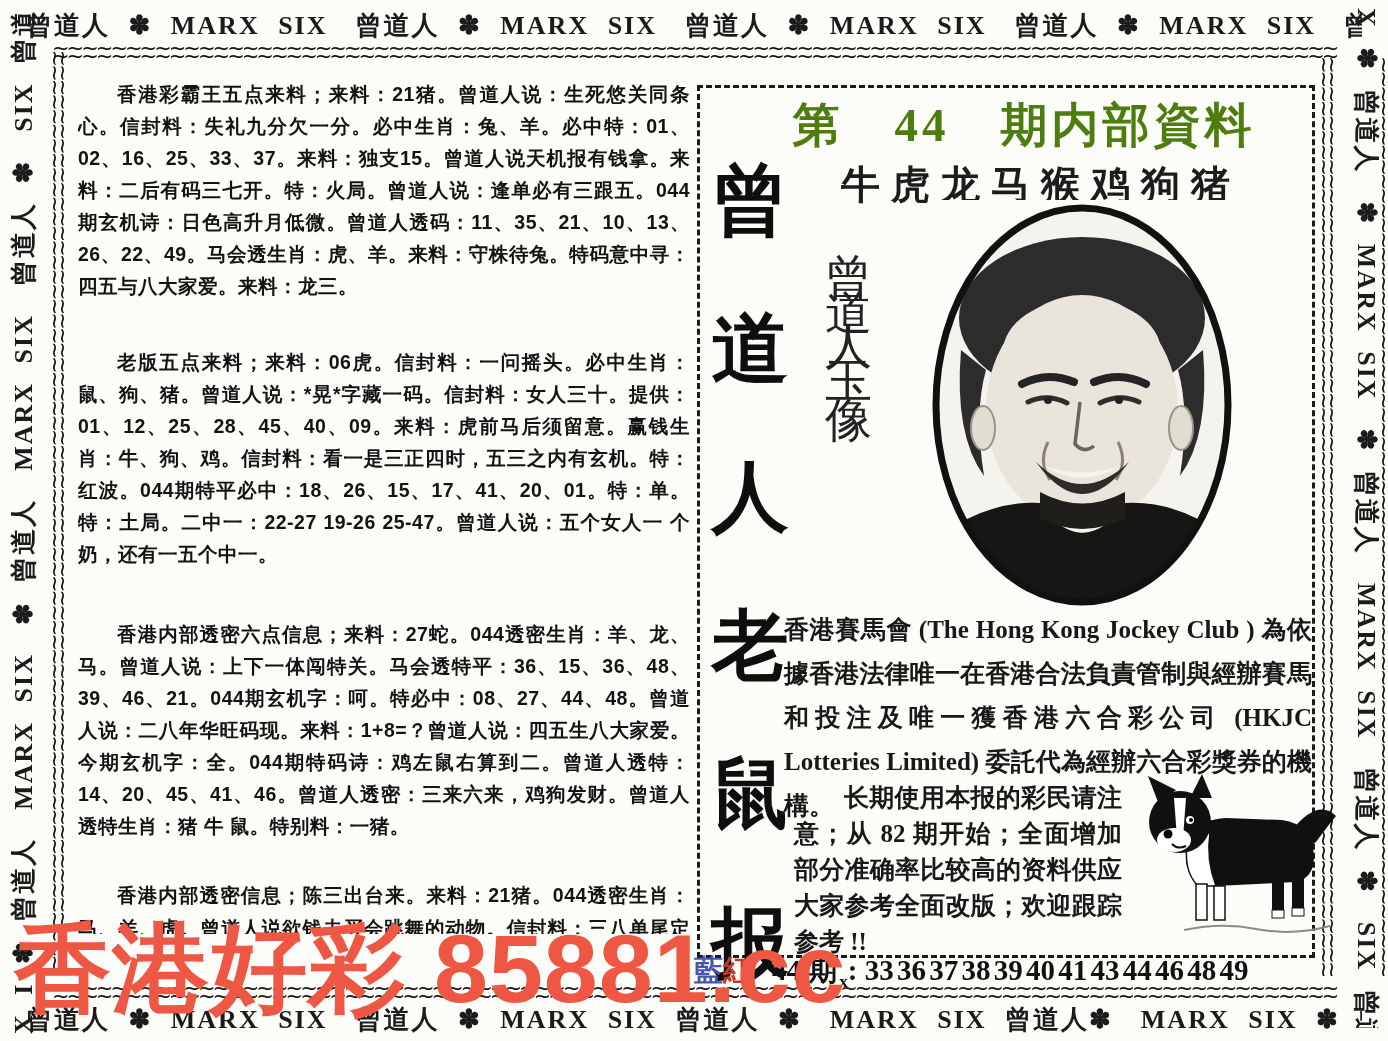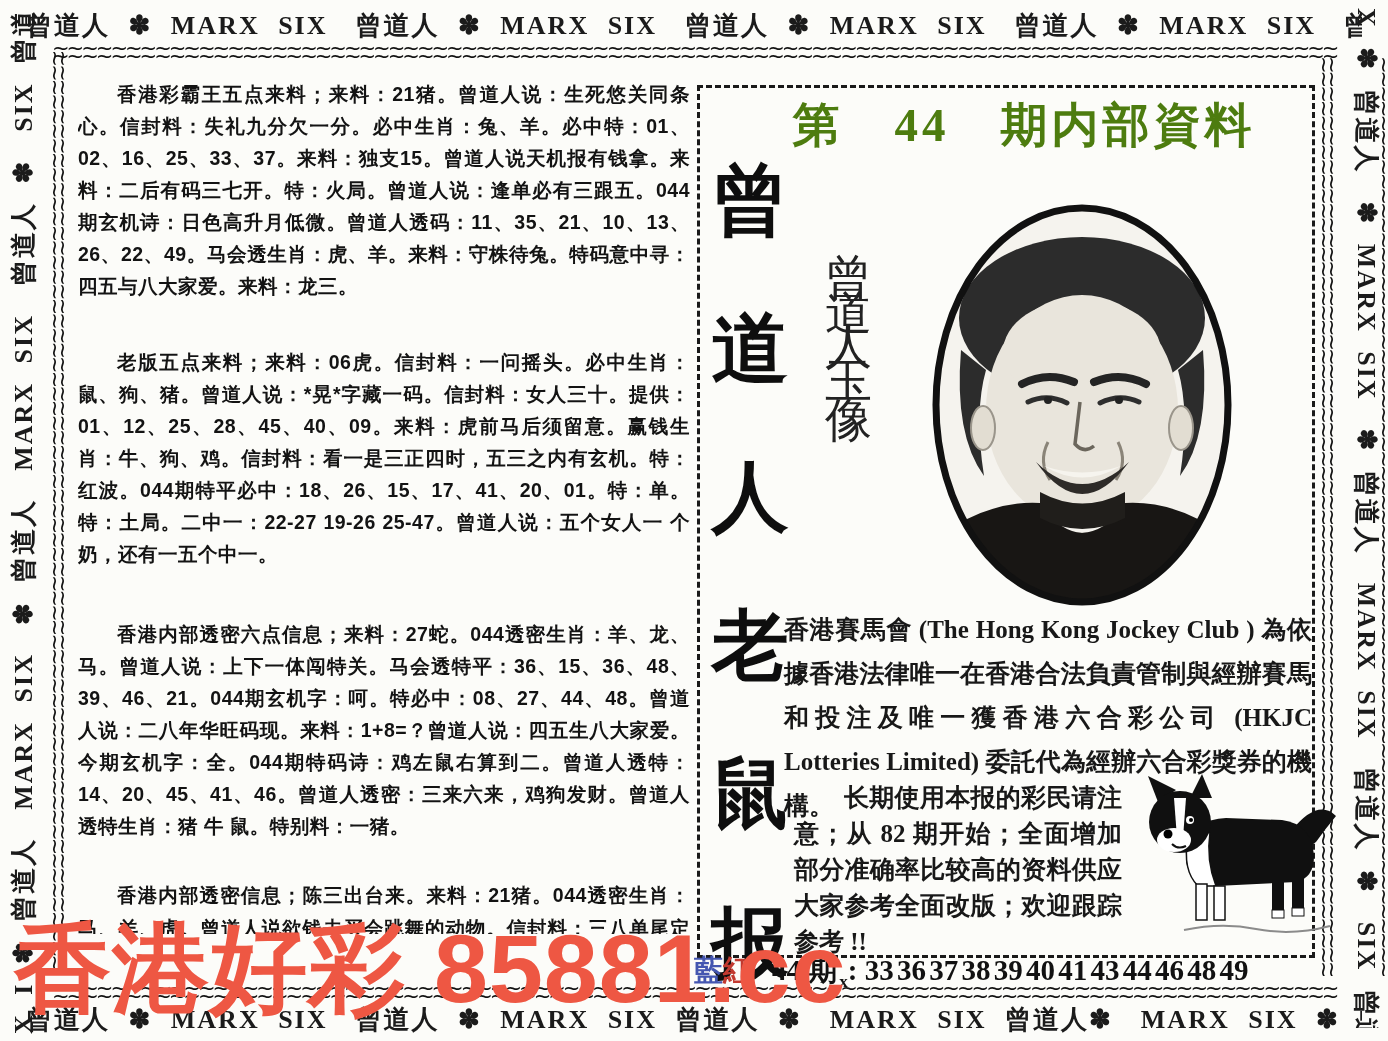--- a/index.html
+++ b/index.html
@@ -142,20 +142,21 @@
 <div class="left-col">
   <p class="p1">香港彩霸王五点来料；来料：21猪。曾道人说：生死悠关同条心。信封料：失礼九分欠一分。必中生肖：兔、羊。必中特：01、02、16、25、33、37。来料：独支15。曾道人说天机报有钱拿。来料：二后有码三七开。特：火局。曾道人说：逢单必有三跟五。044期玄机诗：日色高升月低微。曾道人透码：11、35、21、10、13、26、22、49。马会透生肖：虎、羊。来料：守株待兔。特码意中寻：四五与八大家爱。来料：龙三。</p>
   <p class="p2">老版五点来料；来料：06虎。信封料：一问摇头。必中生肖：鼠、狗、猪。曾道人说：*晃*字藏一码。信封料：女人三十。提供：01、12、25、28、45、40、09。来料：虎前马后须留意。赢钱生肖：牛、狗、鸡。信封料：看一是三正四时，五三之内有玄机。特：红波。044期特平必中：18、26、15、17、41、20、01。特：单。特：土局。二中一：22-27 19-26 25-47。曾道人说：五个女人一 个奶，还有一五个中一。</p>
   <p class="p3">香港内部透密六点信息；来料：27蛇。044透密生肖：羊、龙、马。曾道人说：上下一体闯特关。马会透特平：36、15、36、48、39、46、21。044期玄机字：呵。特必中：08、27、44、48。曾道人说：二八年华旺码现。来料：1+8=？曾道人说：四五生八大家爱。今期玄机字：全。044期特码诗：鸡左鼠右算到二。曾道人透特：14、20、45、41、46。曾道人透密：三来六来，鸡狗发财。曾道人透特生肖：猪 牛 鼠。特别料：一猪。</p>
   <p class="p4">香港内部透密信息；陈三出台来。来料：21猪。044透密生肖：马、羊、虎。曾道人说欲钱去买会跳舞的动物。信封料：三八单尾定特数。曾道人说：山清水秀。044期特必中：45、29、19、43、24、11。来料：1+6=？今期玄机字：载。044期诗：三宫六院乱朝纲。马会五点料：赢钱买温柔的动物。曾道人透特生肖；羊、牛。特别料：一上在七会四五。</p>
 
 </div>
 
 <div class="panel">
   <div class="issue-title">第　44　期内部資料</div>
+  <div class="zodiac-line">牛虎龙马猴鸡狗猪</div>
 
   <div class="masthead">
     <span>曾</span>
     <span>道</span>
     <span>人</span>
     <span>老</span>
     <span>鼠</span>
     <span>报</span>
   </div>
 

